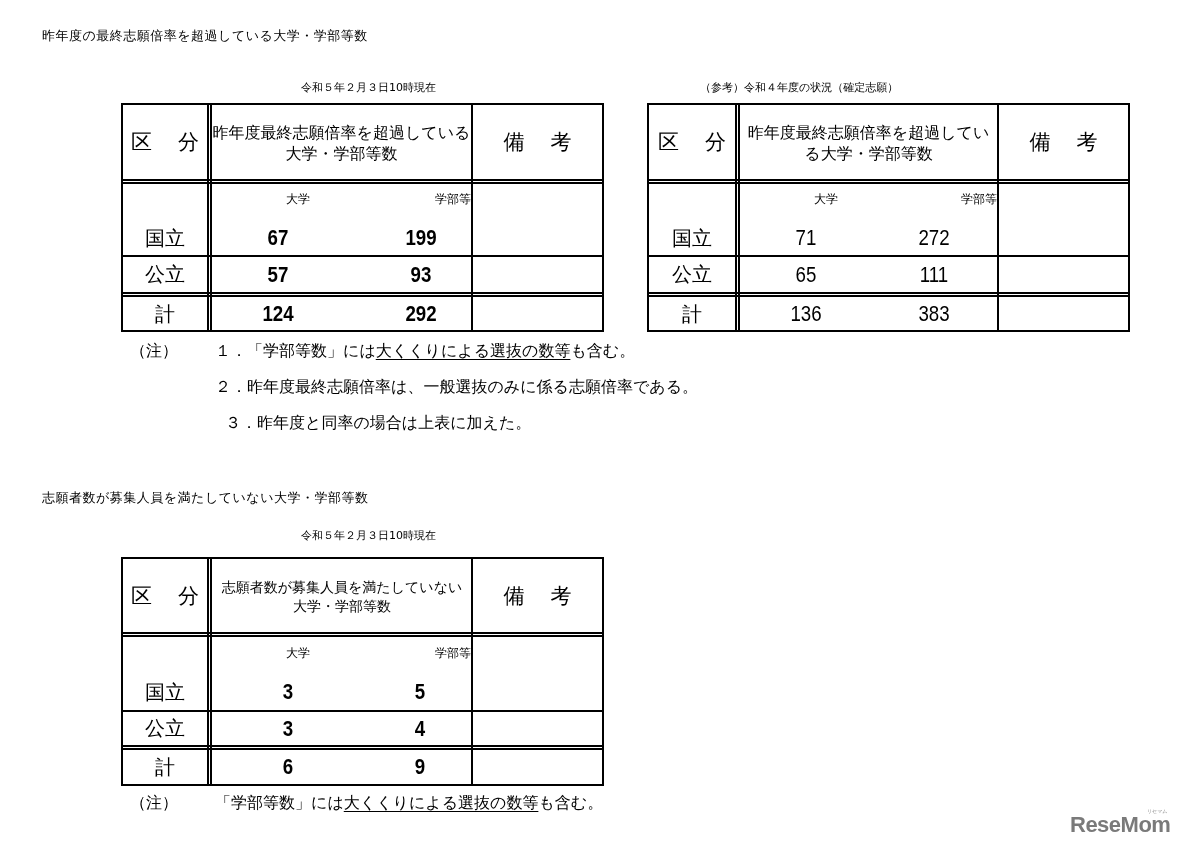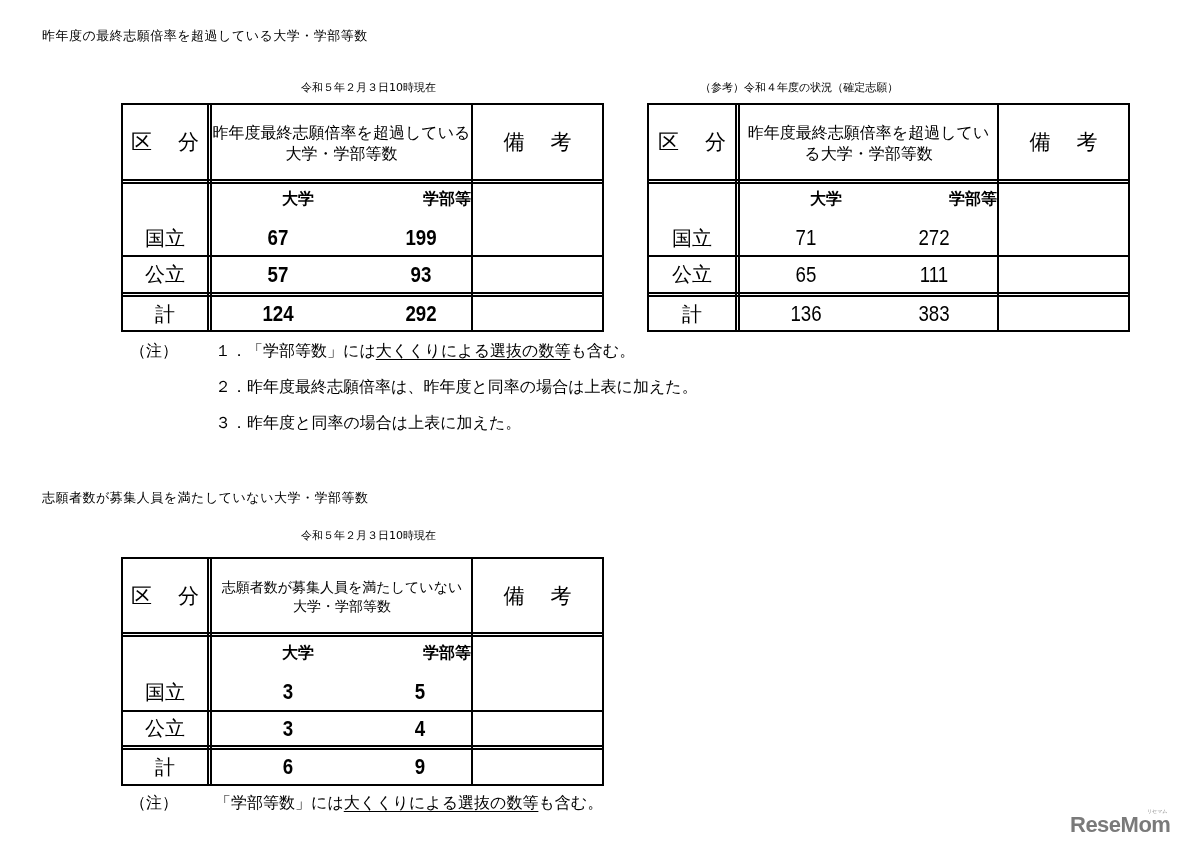--- a/index.html
+++ b/index.html
@@ -22,21 +22,21 @@
     .vline { position: absolute; top: 0; bottom: 0; width: 2px; background: #000; }
     .vdouble { position: absolute; top: 0; bottom: 0; width: 5px; box-sizing: border-box;
                border-left: 2px solid #000; border-right: 2px solid #000; }
     .cell { position: absolute; display: flex; align-items: center; justify-content: center;
             text-align: center; white-space: nowrap; }
     .hdr-kubun { font-size: 21px; letter-spacing: 0; }
     .hdr-kubun span { display: inline-block; }
     .hdr-main { font-size: 16px; line-height: 21px; white-space: normal; }
     .hdr-main.small { font-size: 14px; line-height: 19px; }
     .hdr-biko { font-size: 21px; }
-    .sub { font-size: 16px; font-weight: bold; }
+    .sub { font-size: 12px; font-weight: normal; }
     .rowlbl { font-size: 20px; }
     .num { font-size: 22px; font-family: "Liberation Sans", sans-serif; transform: scaleX(0.85); }
     .num.bold { font-weight: bold; }
 
     .logo { font-family: "Liberation Sans", sans-serif; font-weight: bold; font-size: 22px;
             color: #7a7a7a; letter-spacing: -0.5px; }
     .logo-kana { font-size: 5px; color: #8a8a8a; }
   </style>
 </head>
 <body>
@@ -113,23 +113,23 @@
   <div class="cell rowlbl" style="left:0; top:192px; width:86px; height:34px;">計</div>
   <div class="cell num" style="left:122px; top:192px; width:70px; height:34px;">136</div>
   <div class="cell num" style="left:250px; top:192px; width:70px; height:34px;">383</div>
 </div>
 
 <div class="abs note" style="left:130px; top:341px;">（注）</div>
 <div class="abs note" style="left:215px; top:341px;">
   <span>１．</span><span>「学部等数」には</span><u>大くくりによる選抜の数等</u><span>も含む。</span>
 </div>
 <div class="abs note" style="left:215px; top:377px;">
-  <span>２．</span><span>昨年度最終志願倍率は、昨年度と同率の場合は上表に加えた。</span>
+  <span>２．</span><span>昨年度最終志願倍率は、一般選抜のみに係る志願倍率である。</span>
 </div>
-<div class="abs note" style="left:215px; top:413px;">
+<div class="abs note" style="left:225px; top:413px;">
   <span>３．</span><span>昨年度と同率の場合は上表に加えた。</span>
 </div>
 
 <div class="abs section-title" style="left:42px; top:489px;">志願者数が募集人員を満たしていない大学・学部等数</div>
 
 <div class="abs caption" style="left:301px; top:528px;">令和５年２月３日10時現在</div>
 <div class="tbl" style="left:121px; top:557px; width:483px; height:229px;">
   <div class="hdouble" style="top:73px;"></div>
   <div class="hline" style="top:151px;"></div>
   <div class="hdouble" style="top:186px;"></div>

